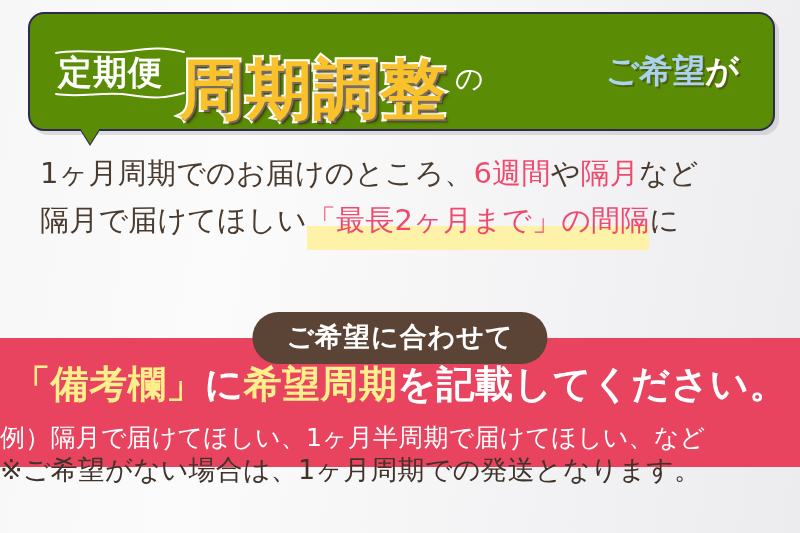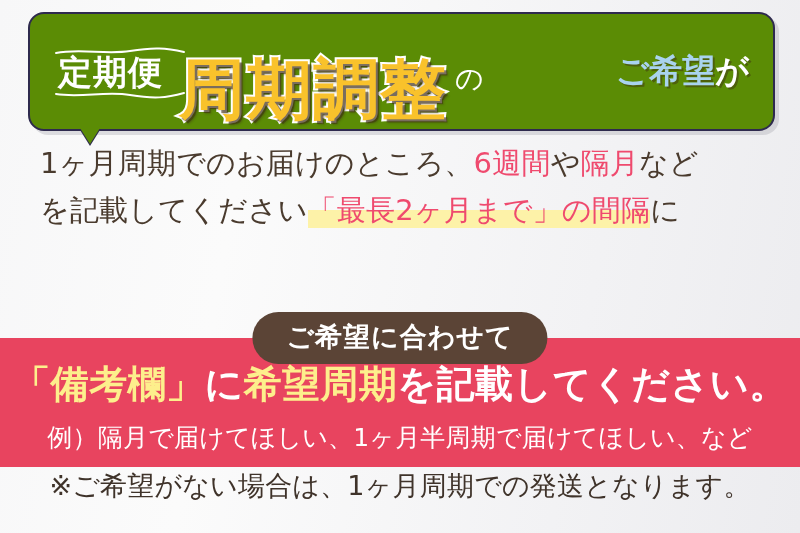--- a/index.html
+++ b/index.html
@@ -46,21 +46,21 @@
     border-right: 10px solid transparent;
     border-top: 16px solid #5b8c05;
     filter: drop-shadow(0 2px 0 #2e2a4e);
   }
 
   .header-inner {
     position: absolute;
     inset: 0;
     display: flex;
     align-items: center;
-    padding: 0 20px 0 22px;
+    padding: 0 14px 0 22px;
     box-sizing: border-box;
   }
 
   
   .teiki-wrap {
     position: relative;
     flex: 0 0 auto;
     padding: 14px 6px 14px 6px;
     margin-right: 4px;
   }
@@ -107,51 +107,51 @@
     color: #ffffff;
     font-weight: 500;
     margin: 14px 6px 0 8px;
     white-space: nowrap;
   }
 
   
   .wish-block {
     flex: 0 0 auto;
     margin-left: auto;
-    margin-right: 4px;
+    margin-right: 20px;
     text-align: left;
     line-height: 1.06;
     white-space: nowrap;
     text-shadow: 2px 2px 0 rgba(60,42,20,0.45);
   }
   .wish-line {
     font-size: 33px;
     font-weight: 700;
     letter-spacing: 0px;
   }
   .c-blue { color: #a9d3ee; }
   .c-white { color: #ffffff; }
 
   
   .body-para {
     position: absolute;
     left: 40px;
-    top: 140px;
+    top: 150px;
     width: 730px;
     color: #4a3b2e;
     font-size: 29px;
     line-height: 1.62;
     letter-spacing: 0.2px;
     white-space: nowrap;
   }
   .body-line { height: 47px; }
   .accent-pink { color: #ef4a6e; }
   .hl-yellow {
     background: linear-gradient(to top, #fdf2a8 0%, #fdf2a8 52%, rgba(253,242,168,0) 52%);
-    padding-bottom: 1px;
+    padding-bottom: 13px;
     margin-top: 29px;
   }
 
   
   .pink-band {
     position: absolute;
     left: 0;
     top: 338px;
     width: 800px;
     height: 129px;
@@ -185,35 +185,33 @@
     white-space: nowrap;
     line-height: 1.2;
   }
   .c-yellow { color: #fdef8c; }
 
   .pink-example {
     position: absolute;
     left: 0;
     top: 423px;
     width: 800px;
-    text-align: center;
     color: #ffffff;
     font-size: 25px;
     letter-spacing: 0.2px;
     white-space: nowrap;
     line-height: 1.2;
   }
 
   
   .footer-note {
     position: absolute;
     left: 0;
-    top: 468px;
-    width: 800px;
-    text-align: center;
+    top: 452px;
+    width: 800px;
     color: #3f332a;
     font-size: 27px;
     letter-spacing: 0.2px;
     white-space: nowrap;
   }
 </style>
 </head>
 <body>
 
 <div id="banner">
@@ -246,21 +244,21 @@
 
     </div>
   </div>
   <div class="callout-tail"></div>
 
   <div class="body-para">
     <div class="body-line">
       <span>1ヶ月周期でのお届けのところ、</span><span class="accent-pink">6週間</span><span>や</span><span class="accent-pink">隔月</span><span>など</span>
     </div>
     <div class="body-line">
-      <span>を記載してください</span><span class="accent-pink hl-yellow">「最長2ヶ月まで」の間隔</span><span>に</span>
+      <span>隔月で届けてほしい</span><span class="accent-pink hl-yellow">「最長2ヶ月まで」の間隔</span><span>に</span>
     </div>
   </div>
 
   <div class="pink-band"></div>
 
   <div class="badge-pill">ご希望に合わせて</div>
 
   <div class="pink-headline">
     <span class="c-yellow">「備考欄」</span><span class="c-white">に</span><span class="c-yellow">希望周期</span><span class="c-white">を記載してください。</span>
   </div>

